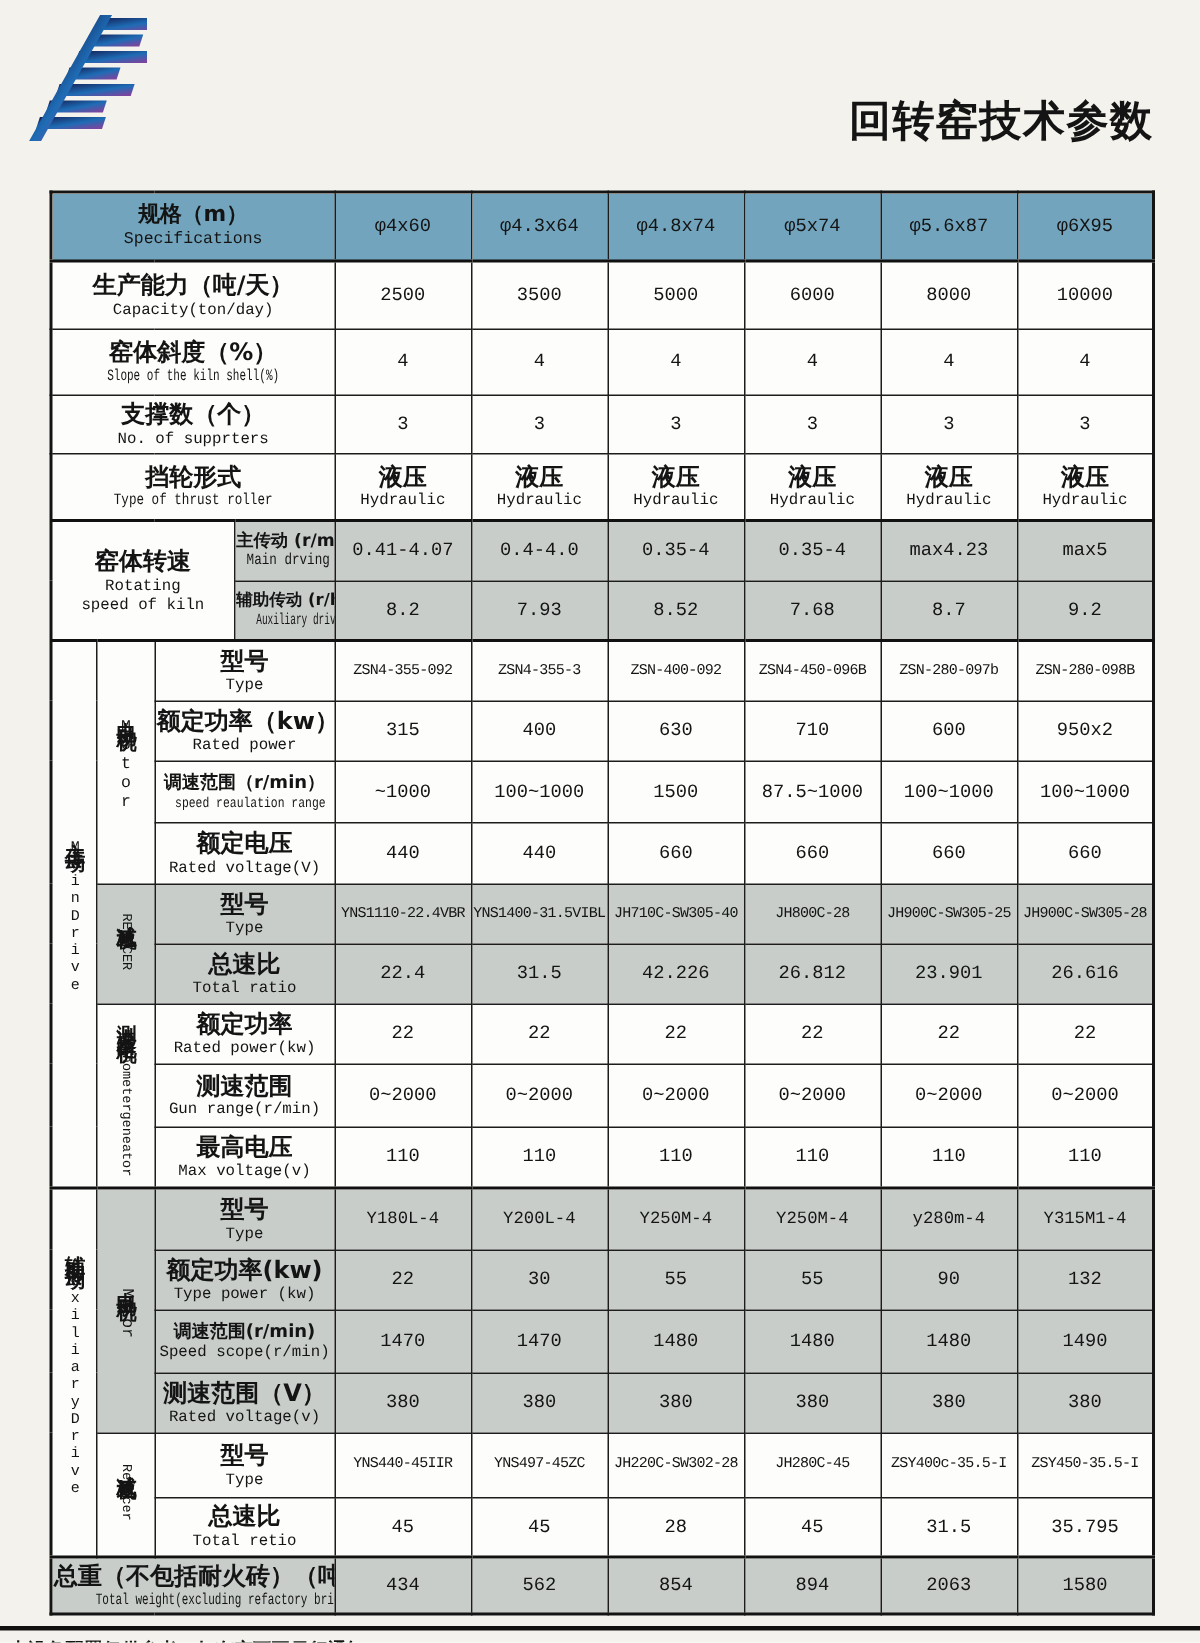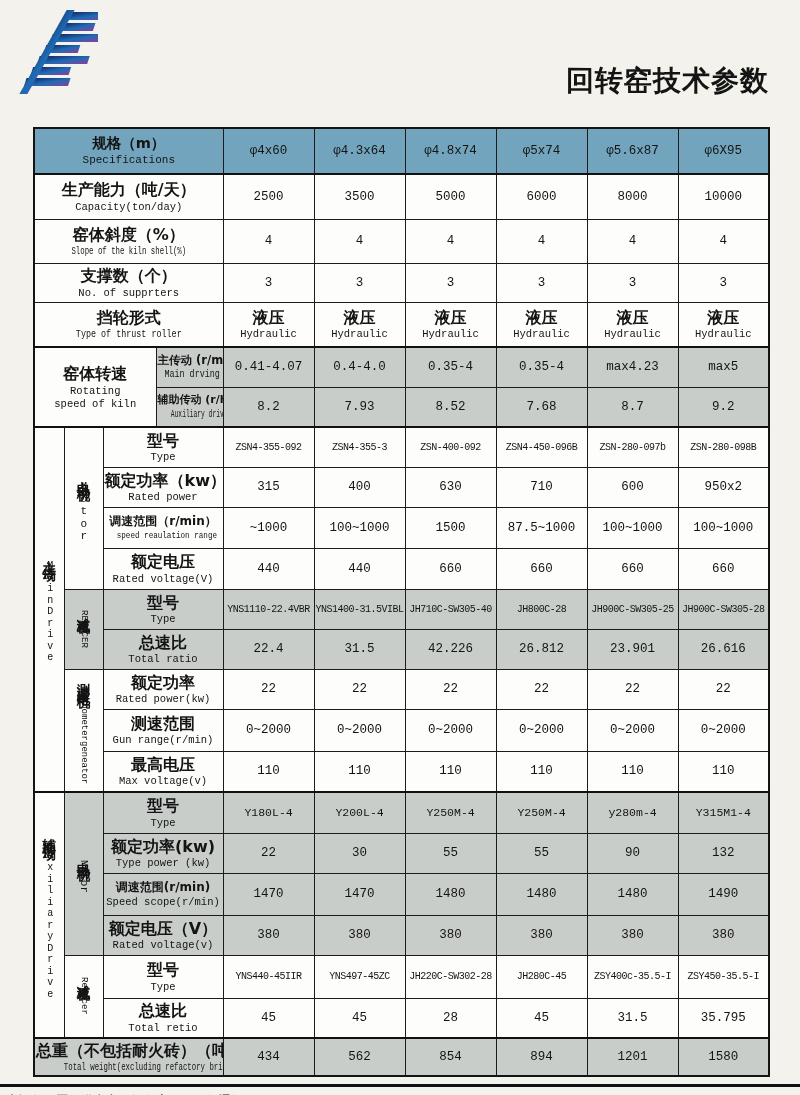--- a/index.html
+++ b/index.html
@@ -397,21 +397,21 @@
     </th>
     <td class="num">1470</td>
     <td class="num">1470</td>
     <td class="num">1480</td>
     <td class="num">1480</td>
     <td class="num">1480</td>
     <td class="num">1490</td>
   </tr>
   <tr class="r-gray" style="height:40px">
     <th colspan="2" class="rowlbl">
-      <span class="cn">额定电压（V）</span>
+      <span class="cn">测速范围（V）</span>
       <span class="en">Rated voltage(v)</span>
     </th>
     <td class="num">380</td>
     <td class="num">380</td>
     <td class="num">380</td>
     <td class="num">380</td>
     <td class="num">380</td>
     <td class="num">380</td>
   </tr>
 
@@ -445,21 +445,21 @@
 
   <tr class="r-gray sec-top" style="height:38px">
     <th colspan="4" class="rowlbl bg-gray">
       <span class="cn">总重（不包括耐火砖）（吨）</span>
       <span class="en sx7">Total weight(excluding refactory brick)</span>
     </th>
     <td class="num">434</td>
     <td class="num">562</td>
     <td class="num">854</td>
     <td class="num">894</td>
-    <td class="num">1201</td>
+    <td class="num">2063</td>
     <td class="num">1580</td>
   </tr>
 </tbody>
   </table>
 
 <div class="rule"></div>
 <div class="footnote">
   <span class="f-cn">本设备配置仅供参考，如有变更不另行通知。</span>
   
 </div>

